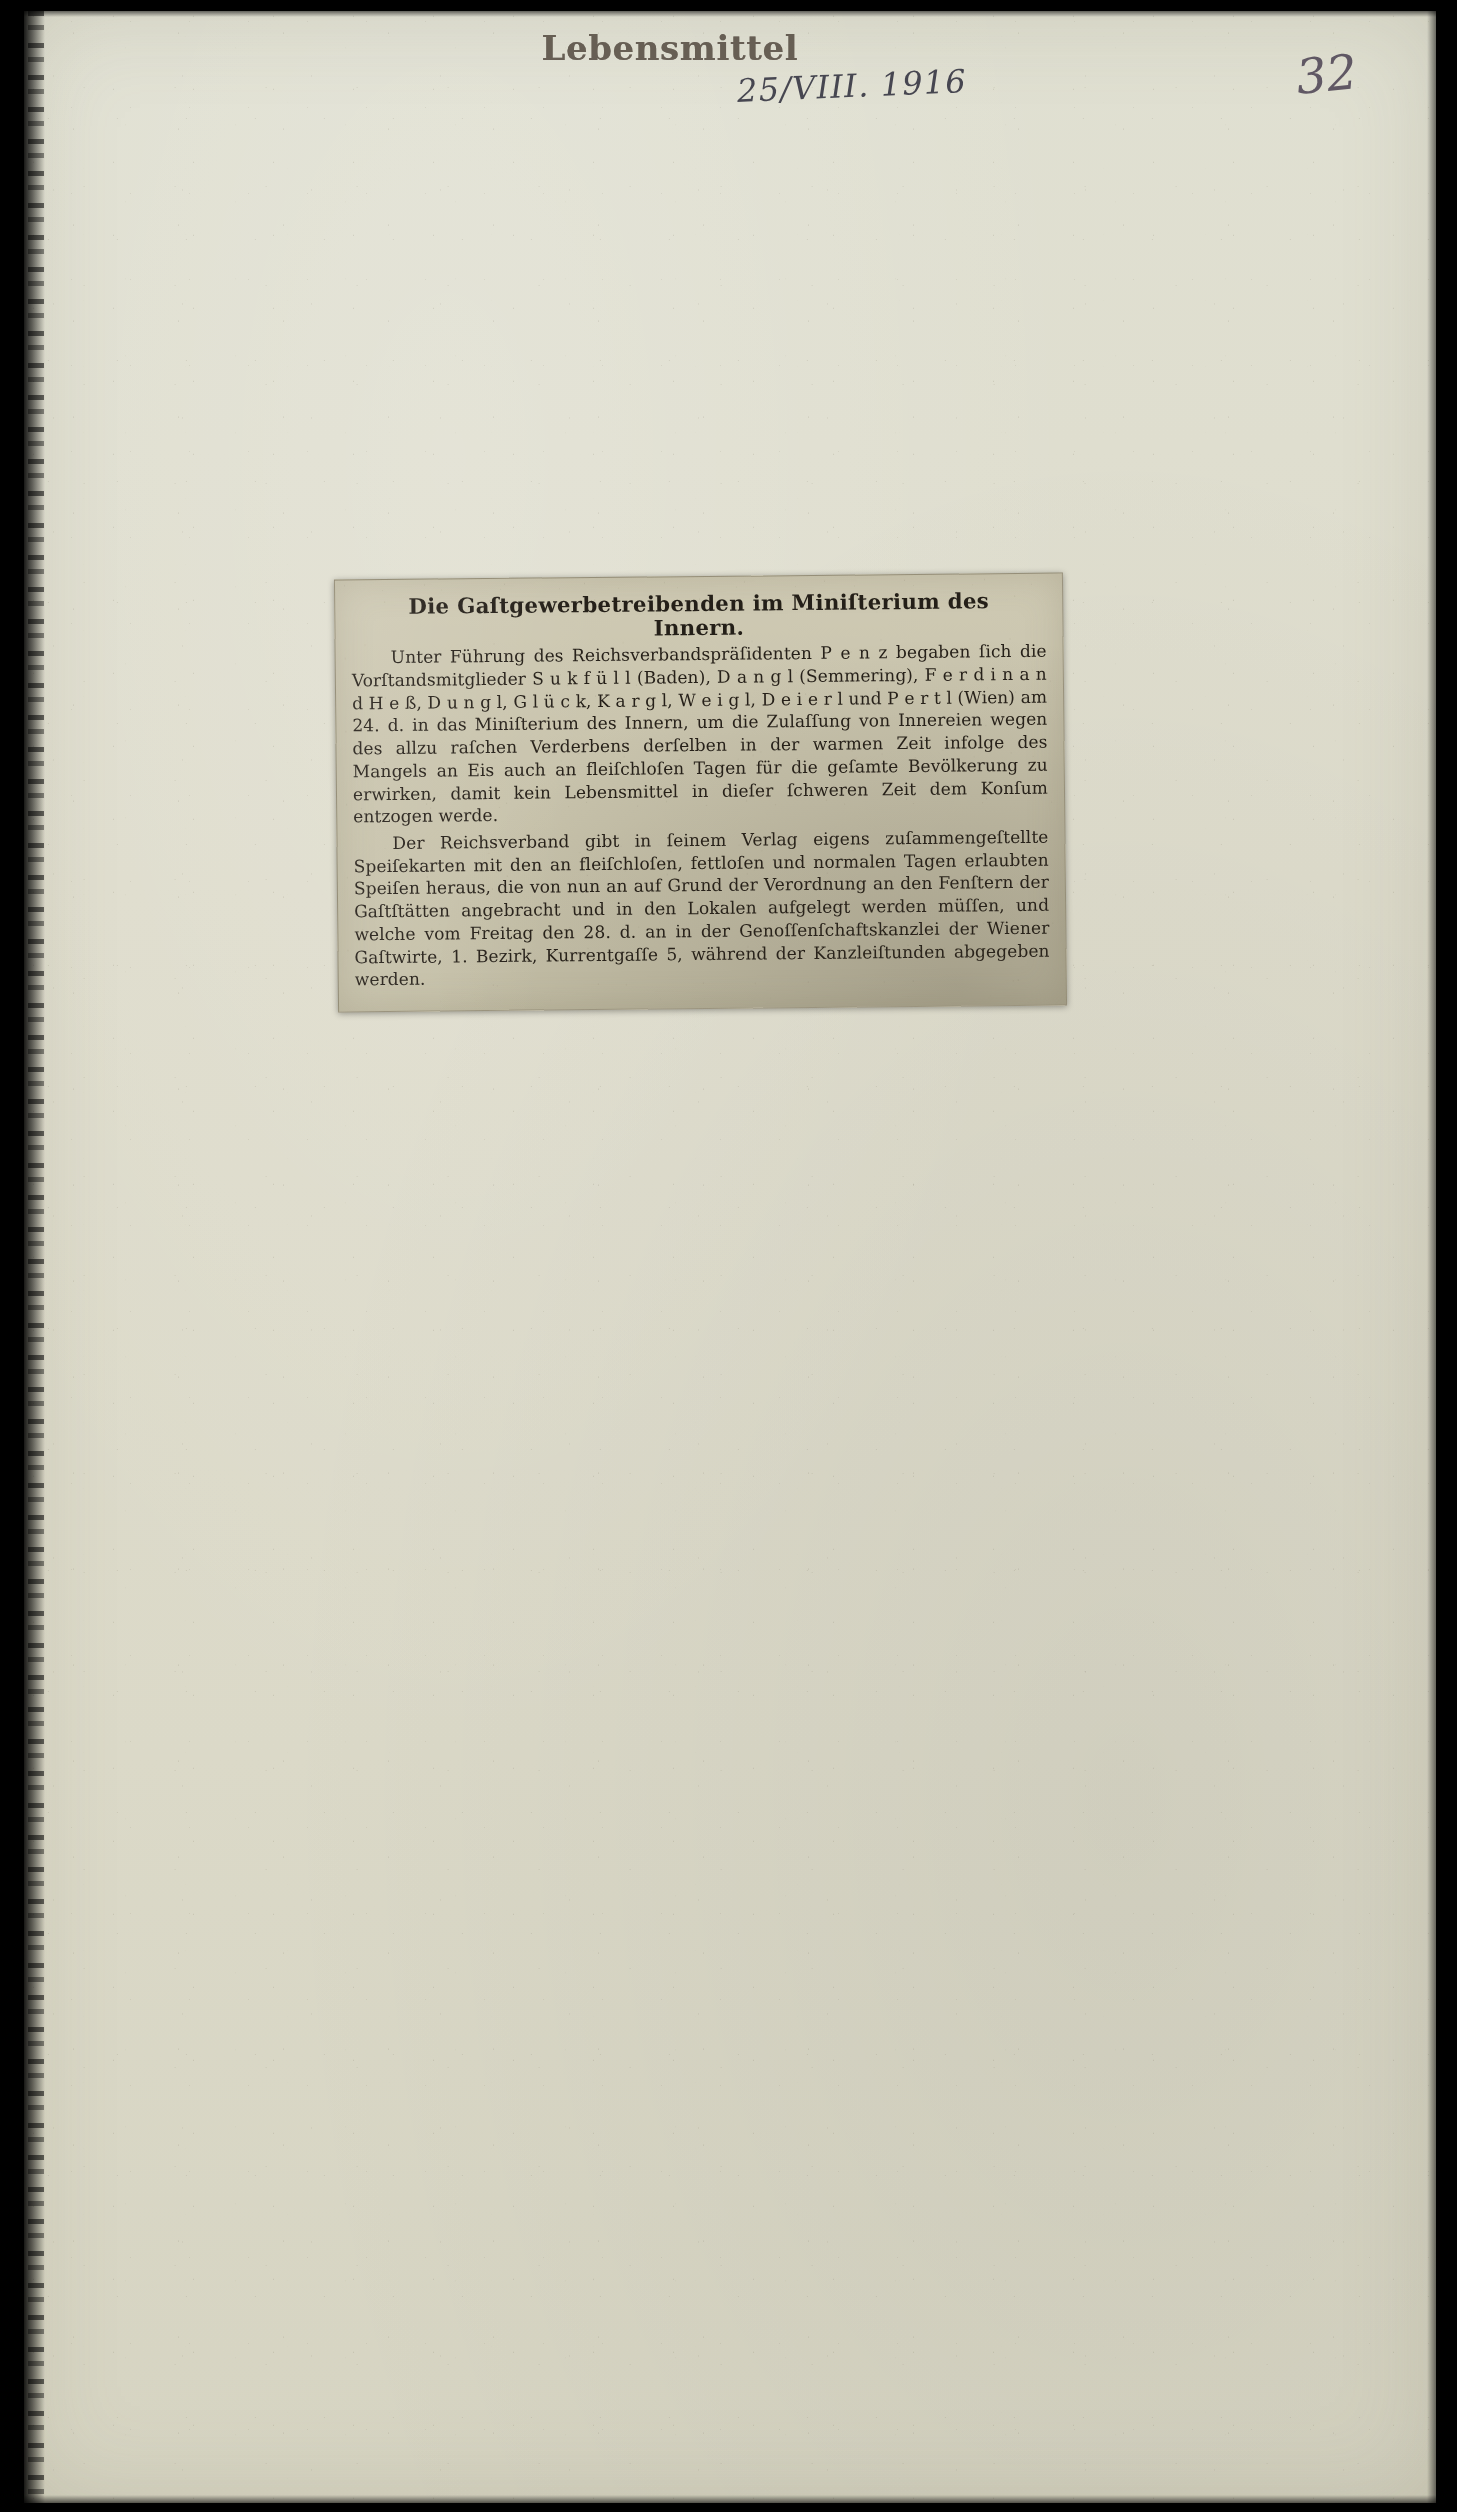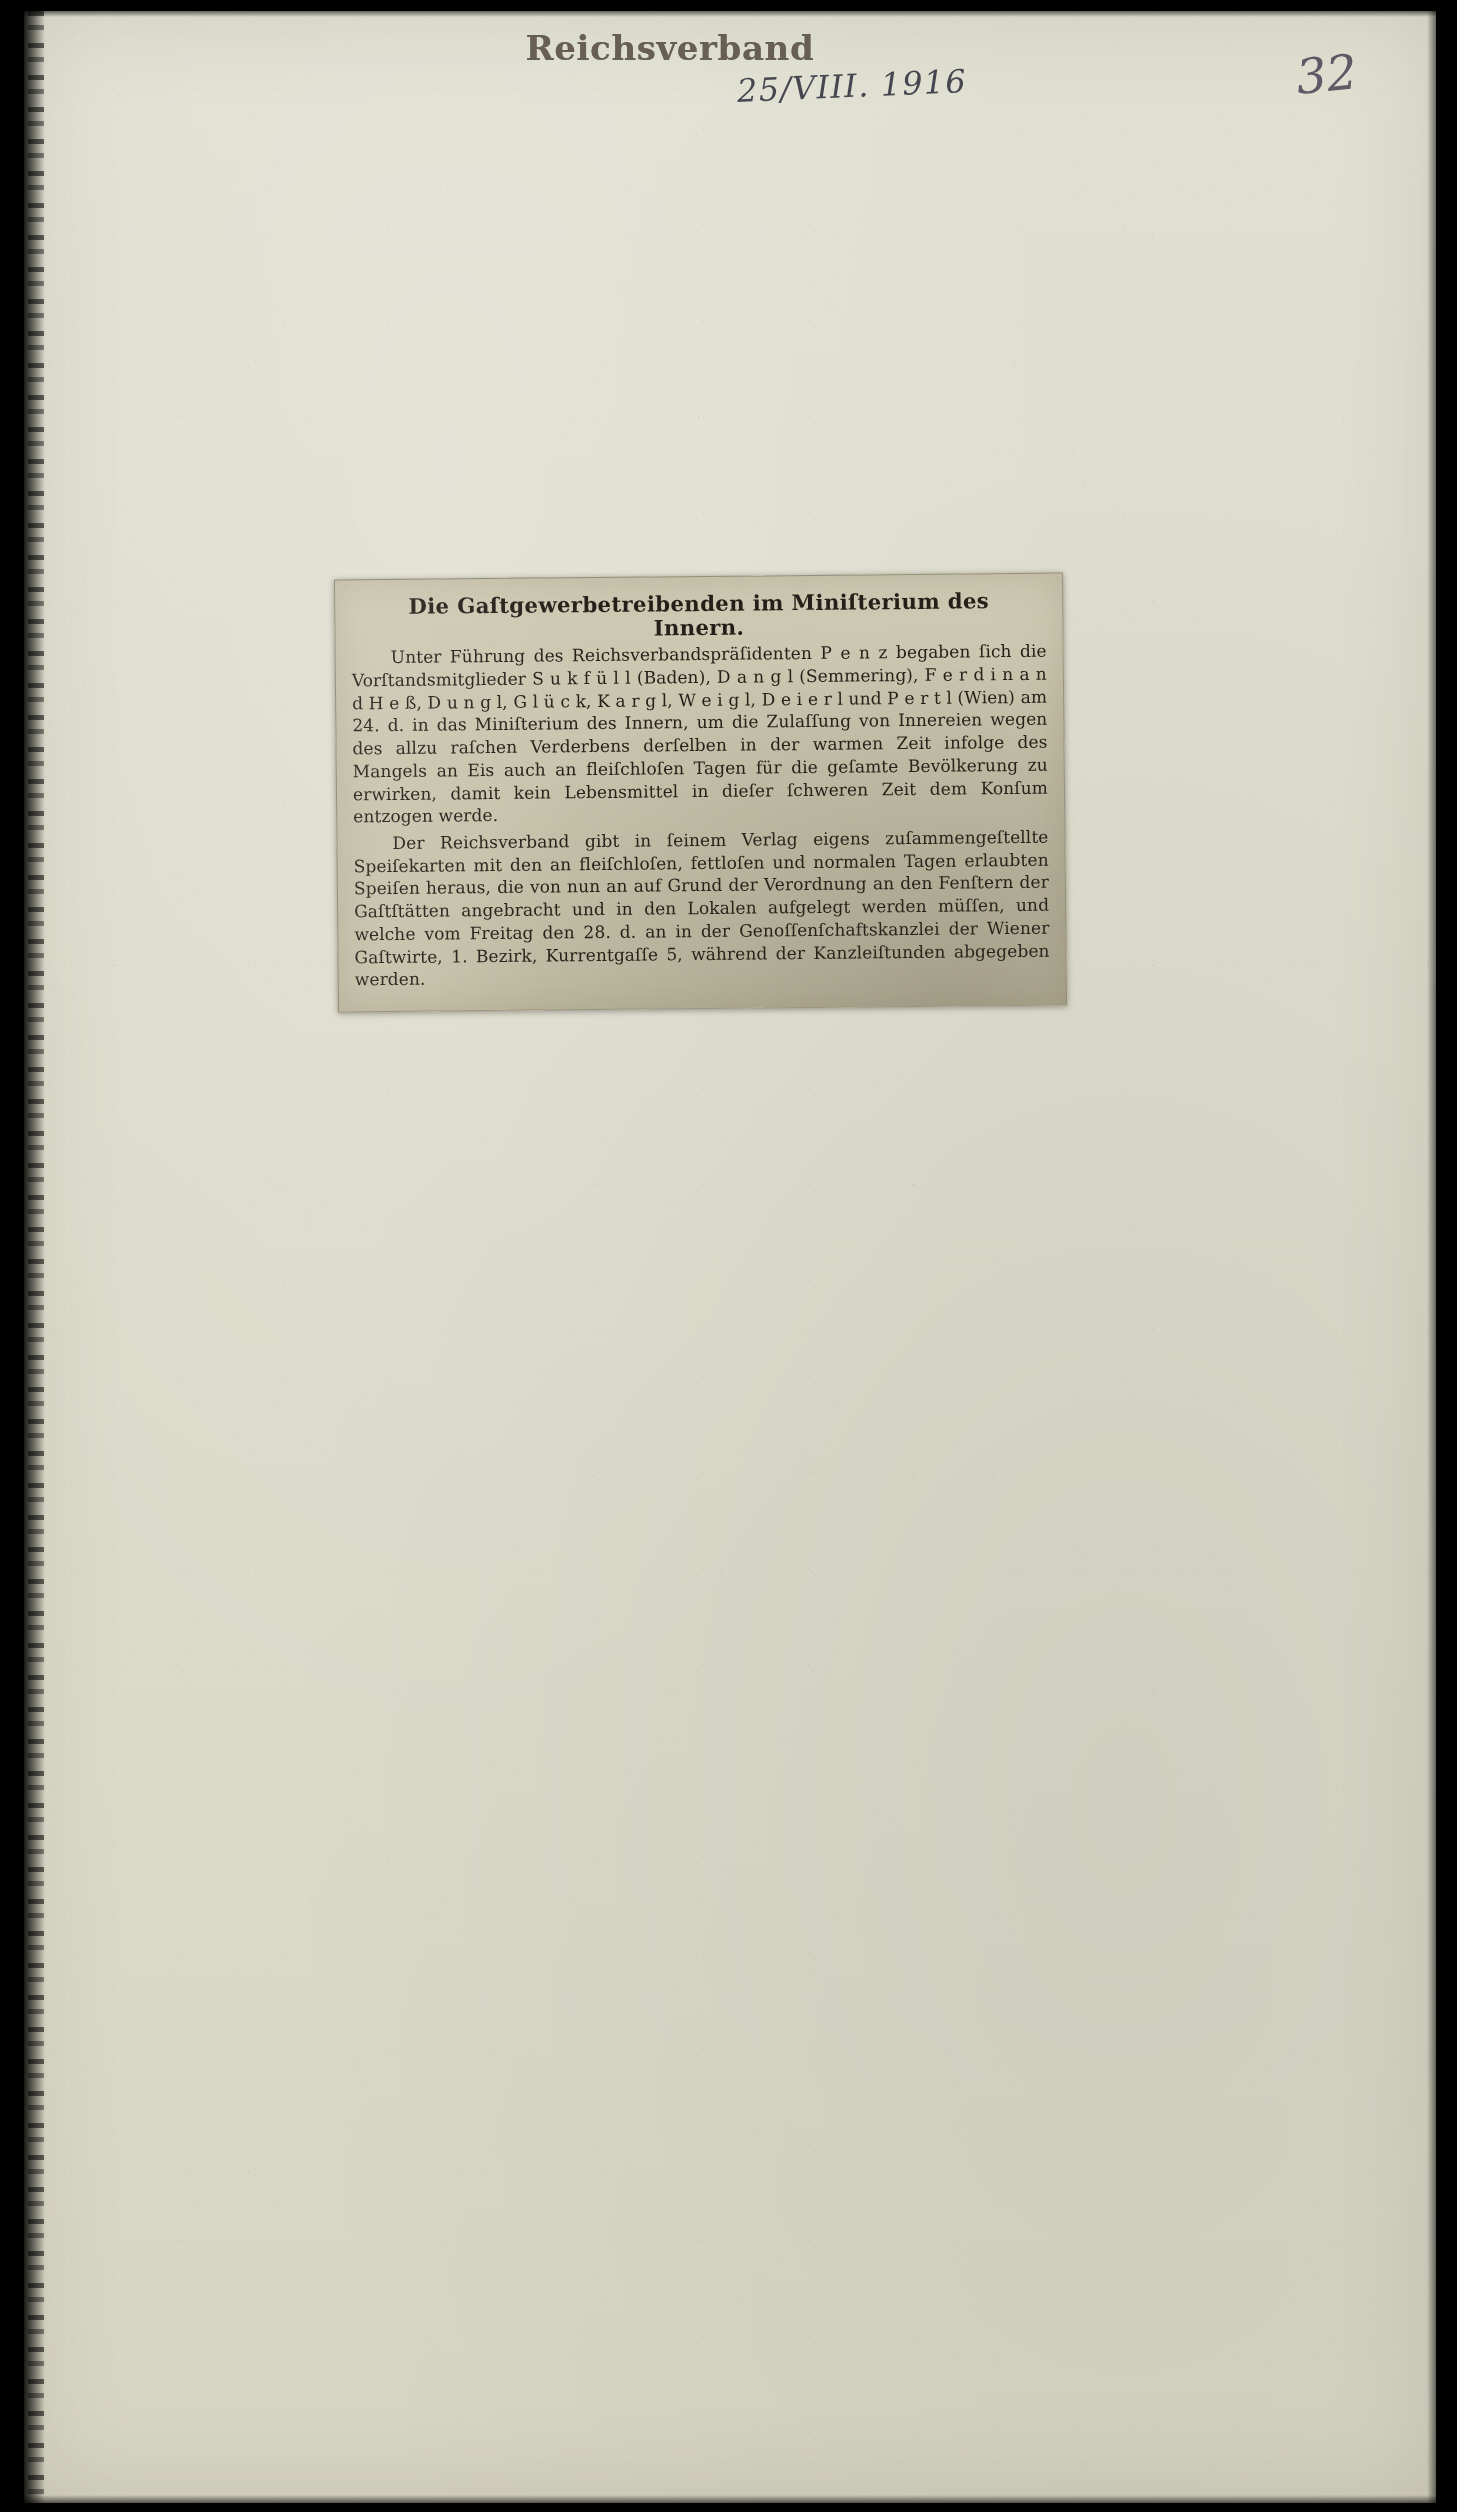--- a/index.html
+++ b/index.html
@@ -194,21 +194,21 @@
   }
 </style>
 </head>
 <body>
 
 <div class="scan">
 
   <div class="sheet">
     <div class="fibres"></div>
 
-    <div class="masthead">Reichsverband</div>
+    <div class="masthead">Lebensmittel</div>
 
     <div class="handdate">25/VIII. 1916</div>
 
     <div class="folio">32</div>
 
     <div class="paste-mark"></div>
 
     <div class="clipping">
       <div class="fibres"></div>
 

